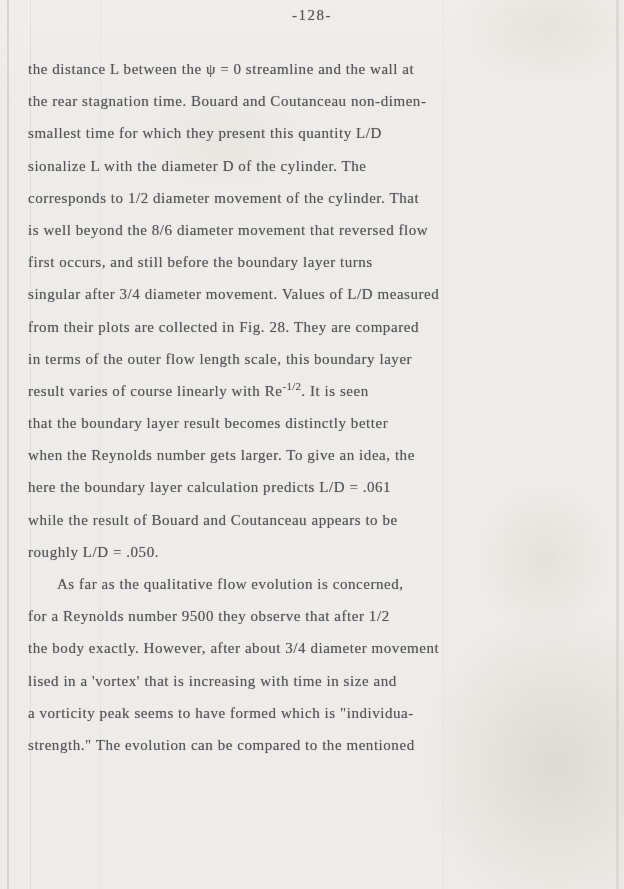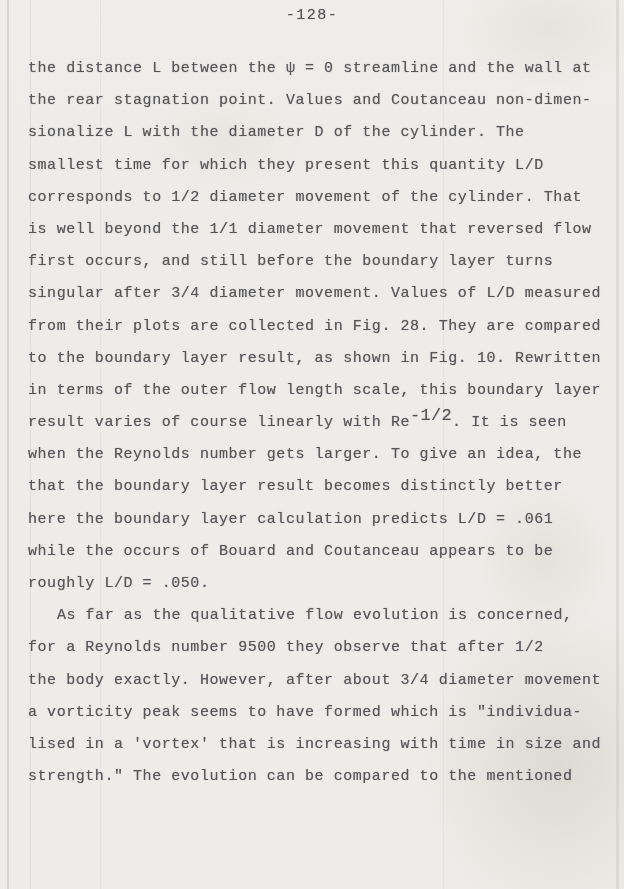--- a/index.html
+++ b/index.html
@@ -10,21 +10,21 @@
   .page {
     position: relative;
     width: 624px;
     height: 889px;
     overflow: hidden;
     background: var(--paper, #edece8);
     background-image:
       radial-gradient(ellipse 140px 90px at 88% 3%, rgba(221,218,212,0.55), rgba(221,218,212,0) 70%),
       radial-gradient(ellipse 120px 70px at 36% 16%, rgba(223,220,214,0.4), rgba(223,220,214,0) 70%),
       linear-gradient(180deg, rgba(240,239,235,0.6) 0%, rgba(236,235,231,0) 12%);
-    font-family: Liberation Mono, monospace;
+    font-family: Liberation Serif, serif;
     color: var(--ink, #56565b);
   }
   
   .streak {
     position: absolute;
     top: 0;
     height: 100%;
     pointer-events: none;
   }
   .streak-a { left: 7px;   width: 2px; background: rgba(176,174,168,0.38); }
@@ -66,21 +66,21 @@
     top: 53px;
     width: 588px;
     font-size: 15px;
     line-height: 32.2px;
     letter-spacing: 0.55px;
     white-space: nowrap;
     text-shadow: 0 0 1px rgba(86,86,91,0.55);
   }
   .text .line { height: 32.2px; }
   .text sup {
-    font-size: 17px;
+    font-size: 11px;
     line-height: 0;
     position: relative;
     top: -6px;
     letter-spacing: 0.3px;
     vertical-align: baseline;
     text-align: right;
   }
 </style>
 </head>
 <body>
@@ -91,36 +91,35 @@
   <div class="streak streak-c"></div>
   <div class="streak streak-d"></div>
   <div class="streak streak-e"></div>
   <div class="crease"></div>
   <div class="crease2"></div>
 
   <div class="header">-128-</div>
 
   <div class="text">
       <div class="line">the distance L between the ψ = 0 streamline and the wall at</div>
-      <div class="line">the rear stagnation point. Values and Coutanceau non-dimen-</div>
+      <div class="line">the rear stagnation time. Bouard and Coutanceau non-dimen-</div>
+      <div class="line">smallest time for which they present this quantity L/D</div>
       <div class="line">sionalize L with the diameter D of the cylinder. The</div>
-      <div class="line">smallest time for which they present this quantity L/D</div>
       <div class="line">corresponds to 1/2 diameter movement of the cylinder. That</div>
-      <div class="line">is well beyond the 1/1 diameter movement that reversed flow</div>
+      <div class="line">is well beyond the 8/6 diameter movement that reversed flow</div>
       <div class="line">first occurs, and still before the boundary layer turns</div>
       <div class="line">singular after 3/4 diameter movement. Values of L/D measured</div>
       <div class="line">from their plots are collected in Fig. 28. They are compared</div>
-      <div class="line">to the boundary layer result, as shown in Fig. 10. Rewritten</div>
       <div class="line">in terms of the outer flow length scale, this boundary layer</div>
       <div class="line">result varies of course linearly with Re<sup>-1/2</sup>. It is seen</div>
+      <div class="line">that the boundary layer result becomes distinctly better</div>
       <div class="line">when the Reynolds number gets larger. To give an idea, the</div>
-      <div class="line">that the boundary layer result becomes distinctly better</div>
       <div class="line">here the boundary layer calculation predicts L/D = .061</div>
-      <div class="line">while the occurs of Bouard and Coutanceau appears to be</div>
+      <div class="line">while the result of Bouard and Coutanceau appears to be</div>
       <div class="line">roughly L/D = .050.</div>
       <div class="line" style="padding-left: 28.89px;">As far as the qualitative flow evolution is concerned,</div>
       <div class="line">for a Reynolds number 9500 they observe that after 1/2</div>
       <div class="line">the body exactly. However, after about 3/4 diameter movement</div>
+      <div class="line">lised in a 'vortex' that is increasing with time in size and</div>
       <div class="line">a vorticity peak seems to have formed which is "individua-</div>
-      <div class="line">lised in a 'vortex' that is increasing with time in size and</div>
       <div class="line">strength." The evolution can be compared to the mentioned</div>
     </div>
 </div>
 
 </body></html>

